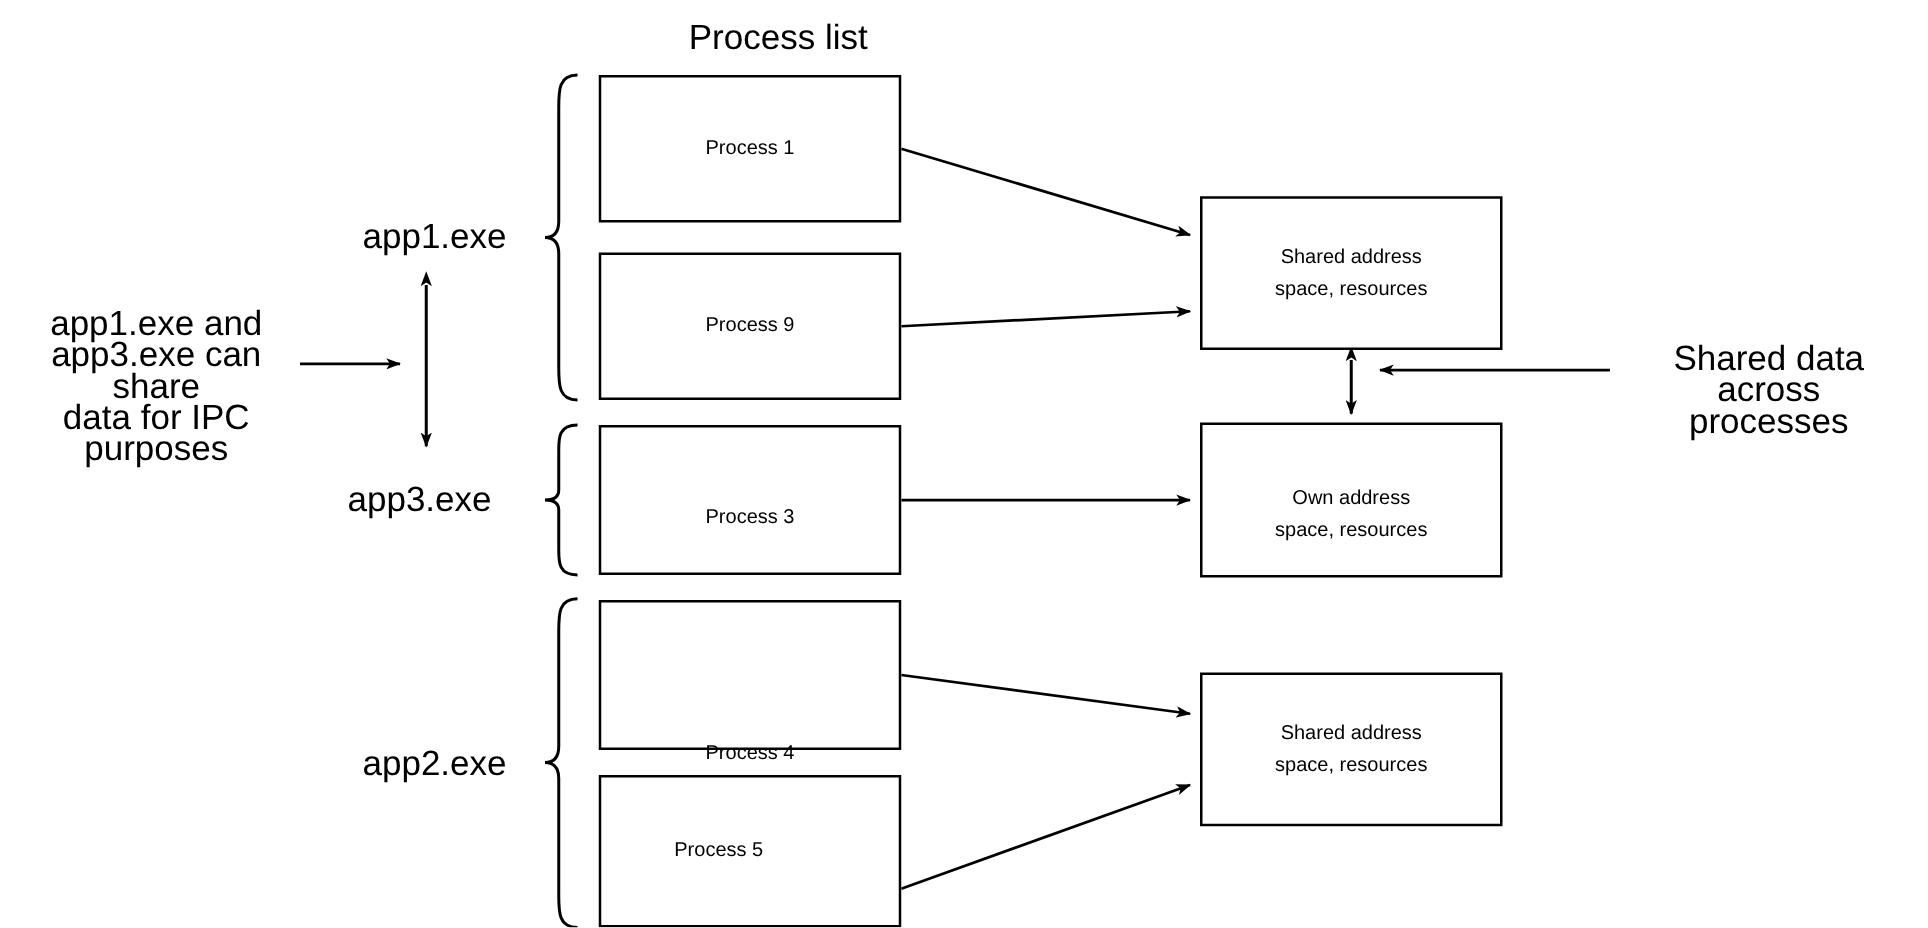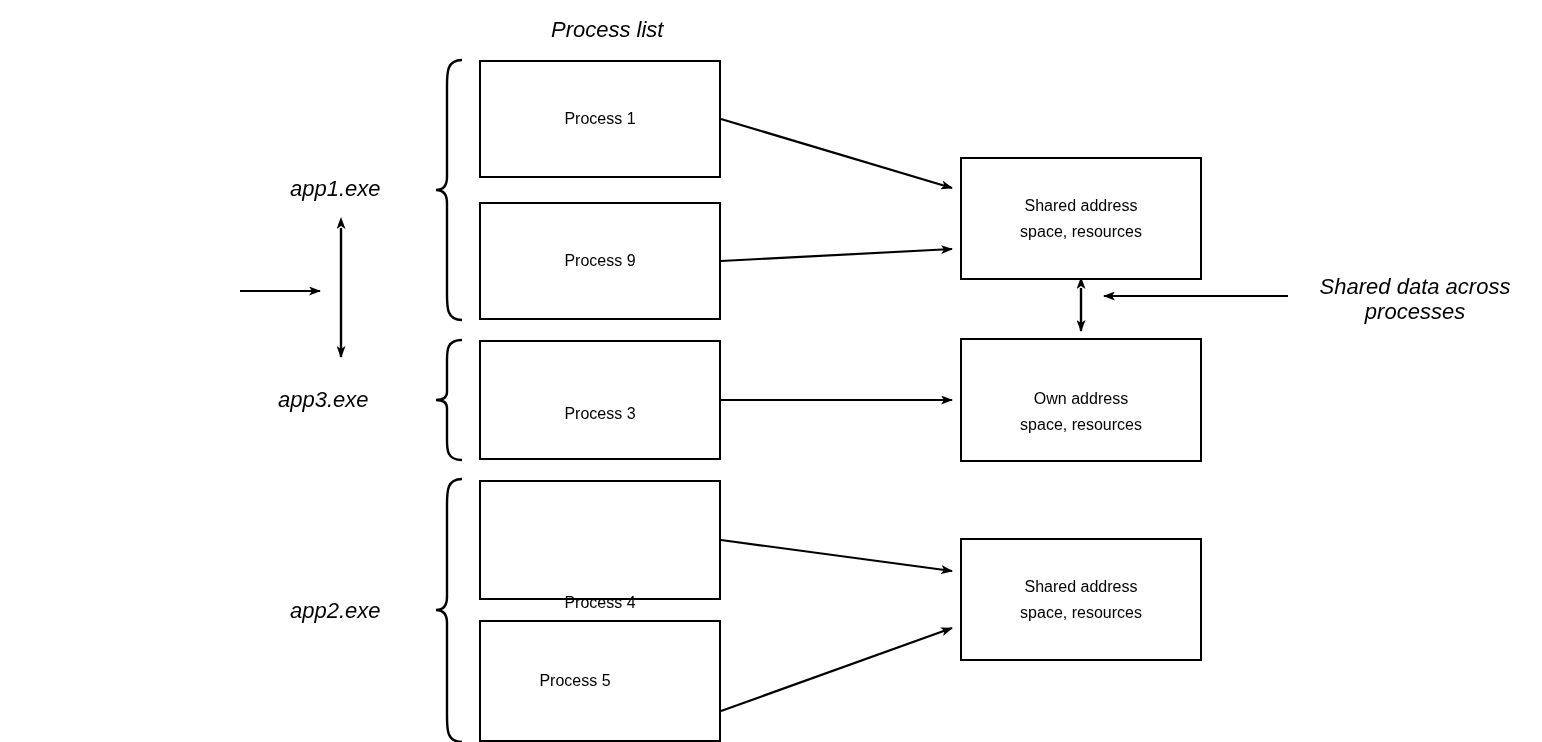--- a/index.html
+++ b/index.html
@@ -21,26 +21,25 @@
   }
   #vector-layer {
     position: absolute;
     left: 0;
     top: 0;
     width: 1542px;
     height: 742px;
   }
   .lbl {
     position: absolute;
-    font-size: 22px;
+    font-size: 28px;
     line-height: 25px;
     color: #000000;
     white-space: pre-line;
     text-align: center;
-    font-style: italic;
   }
   .box-label {
     position: absolute;
     display: flex;
     align-items: center;
     justify-content: center;
     text-align: center;
     font-size: 16px;
     line-height: 26px;
     white-space: pre-line;
@@ -125,16 +124,19 @@
 space, resources</div>
 
   <div class="addr-box" style="left:960px; top:338px; width:242px; height:124px;"></div>
   <div class="box-label" style="left:960px; top:338px; width:242px; height:148px;">Own address
 space, resources</div>
 
   <div class="addr-box" style="left:960px; top:538px; width:242px; height:123px;"></div>
   <div class="box-label" style="left:960px; top:538px; width:242px; height:123px;">Shared address
 space, resources</div>
 
+  <div class="lbl" style="left:10px; top:246px; width:230px;">app1.exe and
+app3.exe can share
+data for IPC purposes</div>
   <div class="lbl" style="left:1300px; top:274px; width:230px;">Shared data across
 processes</div>
 
 </div>
 
 </body></html>

